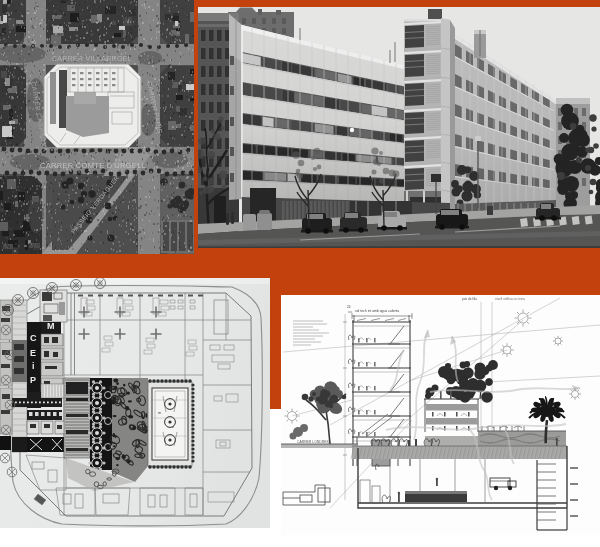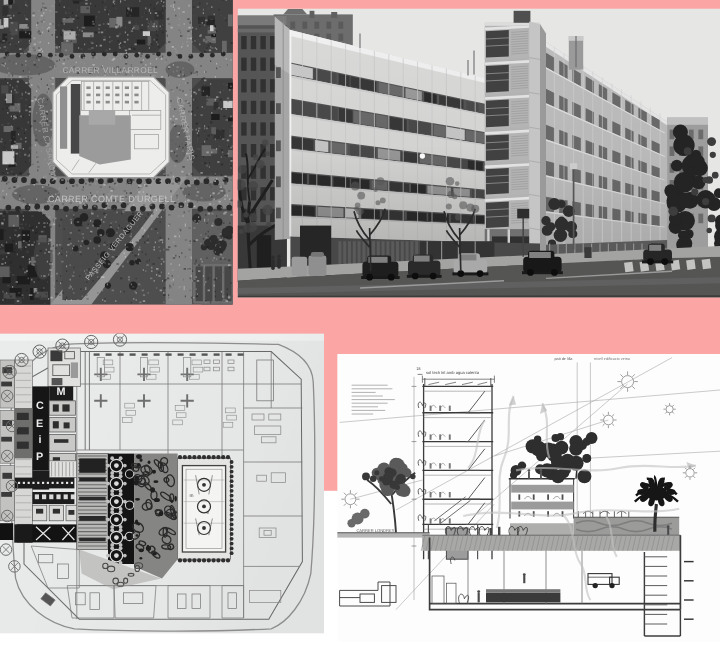--- a/index.html
+++ b/index.html
@@ -1,17 +1,17 @@
 <!DOCTYPE html>
 <html><head>
 <meta charset="utf-8">
 <style>
 html,body{margin:0;padding:0;background:#fff;width:600px;height:547px;overflow:hidden;
 font-family:"Liberation Sans",sans-serif;}
-#page{position:relative;width:600px;height:409px;background:#fca5a5;}
+#page{position:relative;width:600px;height:409px;background:#c2410c;}
 .q{position:absolute;}
 </style>
 </head>
 <body>
 <div id="page">
 
 <svg class="q" style="left:0;top:0" width="194" height="254" viewBox="0 0 194 254">
 <rect x="0" y="0" width="194" height="254" fill="#4e4e4e"></rect>
 
 <g fill="#848484">

